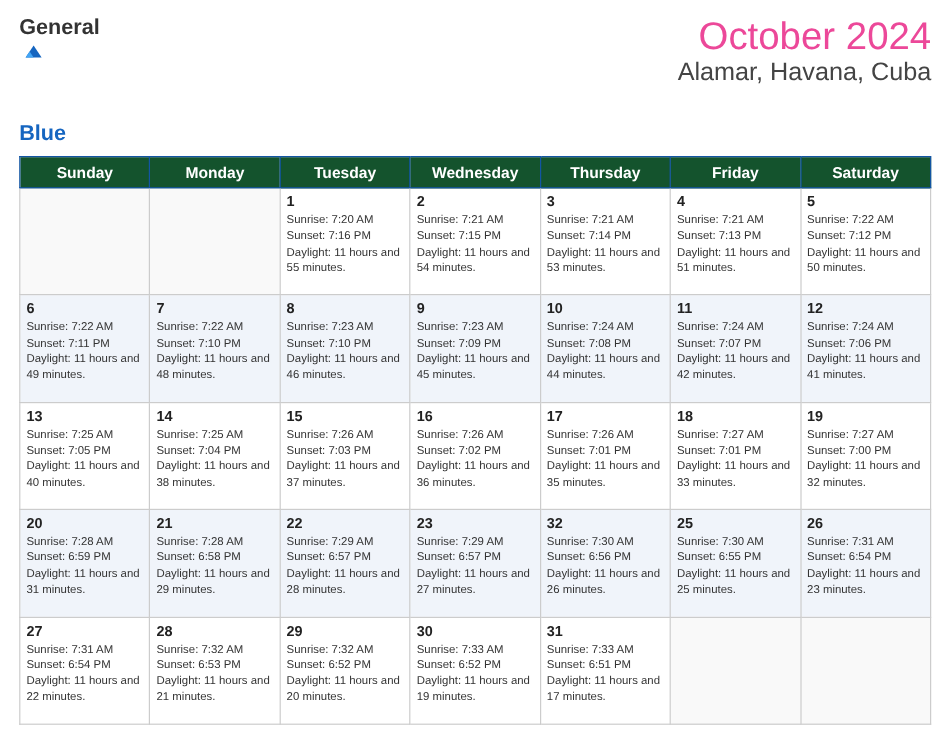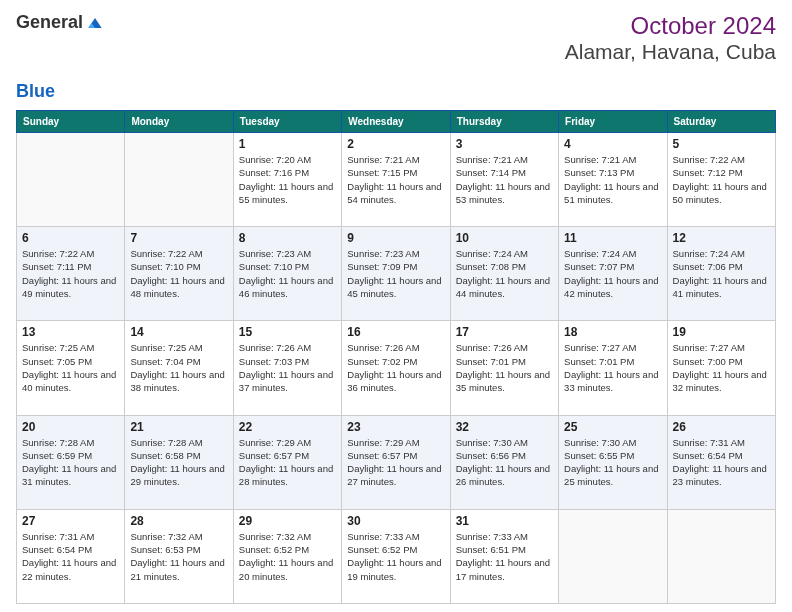--- a/index.html
+++ b/index.html
@@ -23,21 +23,22 @@
       align-items: flex-start;
       margin-bottom: 8px;
     }
     .logo {
       display: flex;
       flex-direction: column;
       align-items: flex-start;
     }
     .logo-text {
       display: flex;
-      align-items: flex-end;
+      align-items: flex-start;
+      flex-direction: column;
     }
     .logo-general {
       font-size: 18px;
       font-weight: bold;
       color: #333;
     }
     .logo-blue {
       font-size: 18px;
       font-weight: bold;
       color: #1565C0;
@@ -45,41 +46,41 @@
     }
     .logo-icon {
       width: 20px;
       height: 20px;
       margin-left: 2px;
     }
     .title-block {
       text-align: right;
     }
     .month-title {
-      font-size: 24px;
+      font-size: 32px;
       font-weight: normal;
-      color: #701a75;
+      color: #ec4899;
     }
     .location-title {
       font-size: 21px;
       color: #444;
     }
     .calendar {
       flex: 1;
       border: 1px solid #ccc;
       border-collapse: collapse;
       width: 100%;
       table-layout: fixed;
     }
     .calendar th {
-      background: #0f766e;
+      background: #14532d;
       color: #fff;
-      text-align: left;
+      text-align: center;
       padding: 5px 6px;
-      font-size: 10px;
+      font-size: 13px;
       font-weight: bold;
       border: 1px solid #1255a3;
     }
     .calendar td {
       vertical-align: top;
       border: 1px solid #ccc;
       padding: 4px 5px;
       font-size: 10px;
       color: #333;
       height: 82px;

